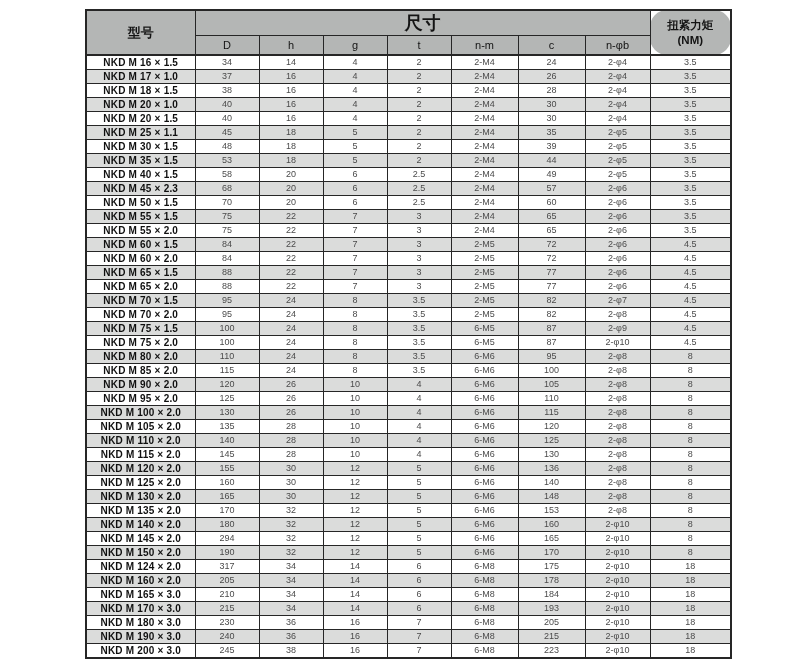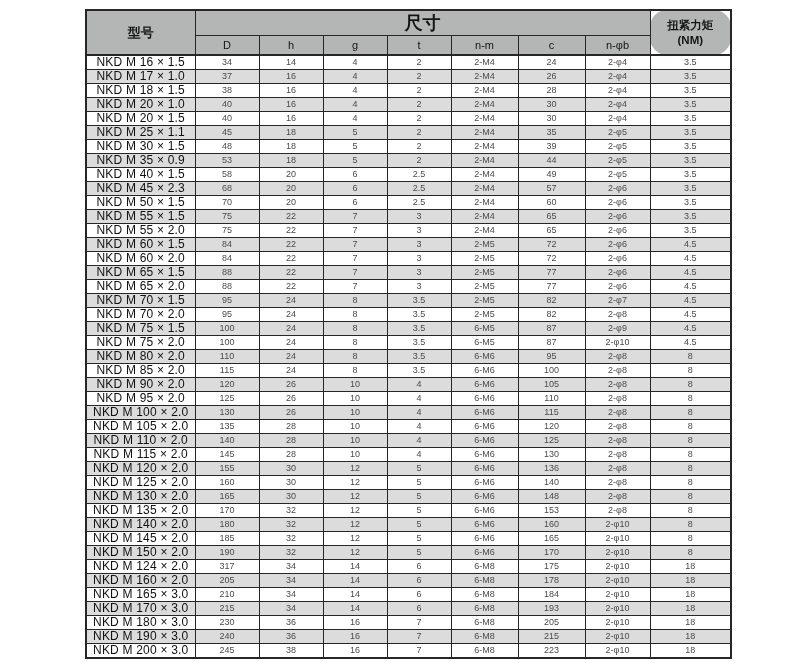--- a/index.html
+++ b/index.html
@@ -59,23 +59,23 @@
     height: 13px;
     font-size: 9px;
     line-height: 13px;
     color: var(--text, #4a4a4a);
     background: #ffffff;
   }
   tbody tr.alt td {
     background: var(--alt-row, #dbdcdb);
   }
   tbody td.model {
-    font-weight: normal;
+    font-weight: bold;
     color: #101010;
-    font-size: 12px;
+    font-size: 10px;
     letter-spacing: 0.2px;
   }
   thead { border-bottom: 2px solid var(--border, #262626); }
 </style>
 </head>
 <body>
 
 <div class="page">
   <table class="spec">
     <colgroup>
@@ -180,21 +180,21 @@
           <td>48</td>
           <td>18</td>
           <td>5</td>
           <td>2</td>
           <td>2-M4</td>
           <td>39</td>
           <td>2-φ5</td>
           <td>3.5</td>
         </tr>
         <tr class="alt">
-          <td class="model">NKD M 35 × 0.9</td>
+          <td class="model">NKD M 35 × 1.5</td>
           <td>53</td>
           <td>18</td>
           <td>5</td>
           <td>2</td>
           <td>2-M4</td>
           <td>44</td>
           <td>2-φ5</td>
           <td>3.5</td>
         </tr>
         <tr>
@@ -478,21 +478,21 @@
           <td>32</td>
           <td>12</td>
           <td>5</td>
           <td>6-M6</td>
           <td>160</td>
           <td>2-φ10</td>
           <td>8</td>
         </tr>
         <tr>
           <td class="model">NKD M 145 × 2.0</td>
-          <td>185</td>
+          <td>294</td>
           <td>32</td>
           <td>12</td>
           <td>5</td>
           <td>6-M6</td>
           <td>165</td>
           <td>2-φ10</td>
           <td>8</td>
         </tr>
         <tr class="alt">
           <td class="model">NKD M 150 × 2.0</td>

